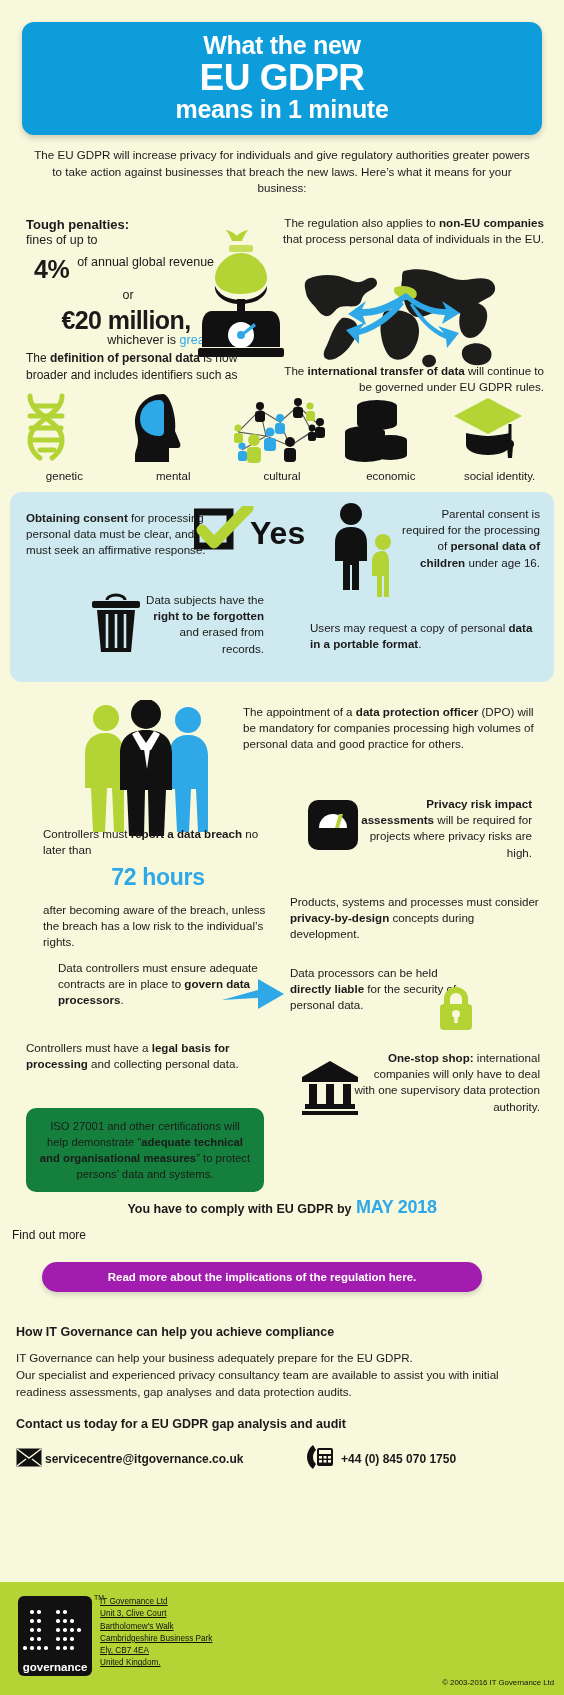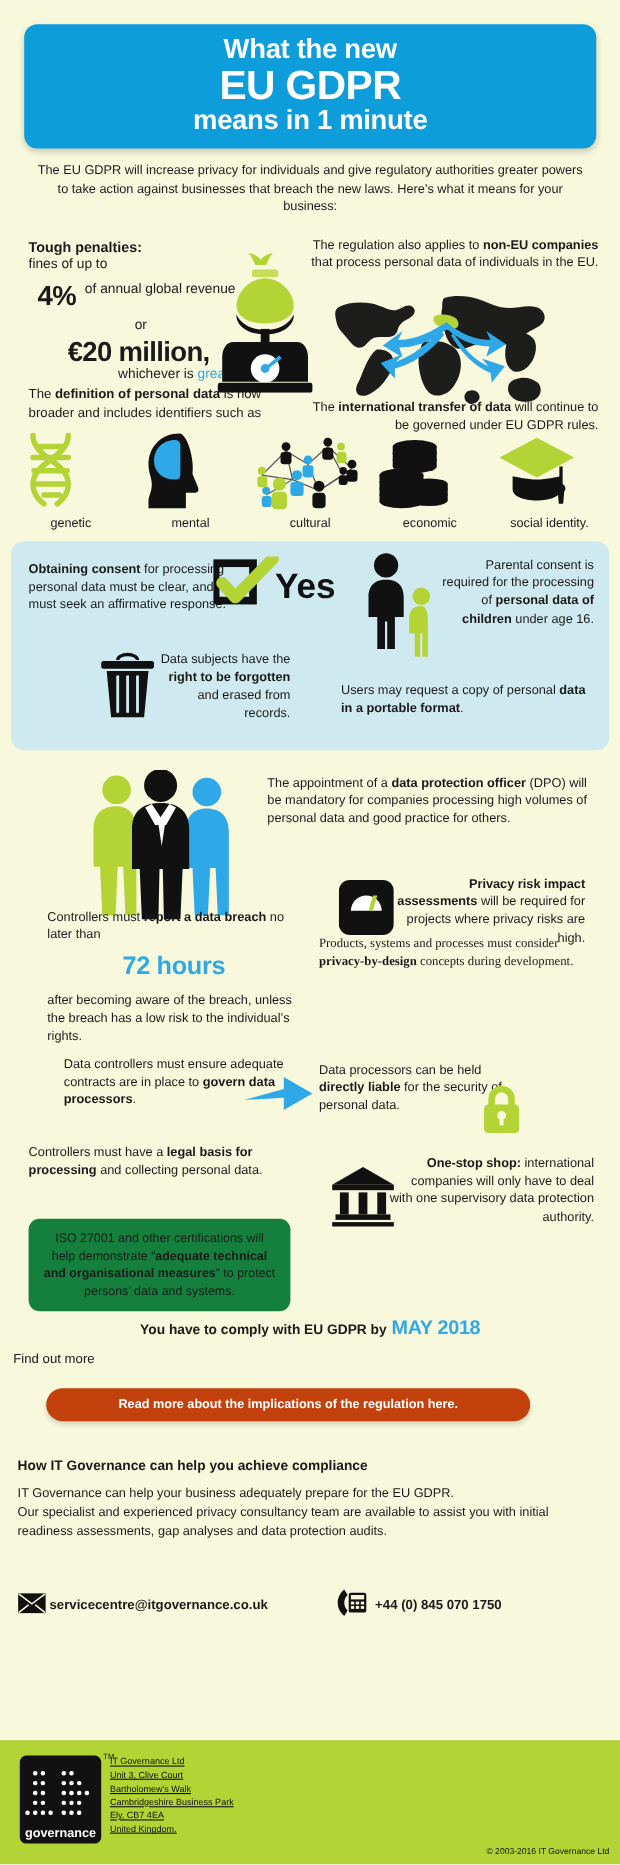--- a/index.html
+++ b/index.html
@@ -68,21 +68,21 @@
   .portable { position:absolute; left:300px; top:128px; width:230px; font-size:11.6px; line-height:1.4;}
 
   
   .trio-ico { position:absolute; left:78px; top:700px; }
   .dpo { position:absolute; left:243px; top:704px; width:296px; font-size:11.6px; line-height:1.4;}
   .scales-ico { position:absolute; left:308px; top:800px; }
   .pria { position:absolute; left:360px; top:796px; width:172px; text-align:right; font-size:11.6px; line-height:1.4;}
   .breach1 { position:absolute; left:43px; top:826px; width:220px; font-size:11.6px; line-height:1.4;}
   .hours { position:absolute; left:43px; top:864px; width:230px; text-align:center; font-size:23px; font-weight:bold; color:#2fa8e8; letter-spacing:-.3px;}
   .breach2 { position:absolute; left:43px; top:902px; width:225px; font-size:11.6px; line-height:1.4;}
-  .pbd { position:absolute; left:290px; top:850px; width:250px; font-size:11.6px; line-height:1.4;font-family:Liberation Serif, serif;}
+  .pbd { position:absolute; left:290px; top:894px; width:250px; font-size:11.6px; line-height:1.4;}
   .govern { position:absolute; left:58px; top:960px; width:205px; font-size:11.6px; line-height:1.4;}
   .arrow-ico { position:absolute; left:222px; top:978px; }
   .liable { position:absolute; left:290px; top:965px; width:170px; font-size:11.6px; line-height:1.4;}
   .lock-ico { position:absolute; left:437px; top:985px; }
   .legalbasis { position:absolute; left:26px; top:1040px; width:230px; font-size:11.6px; line-height:1.4;}
   .bank-ico { position:absolute; left:300px; top:1060px; }
   .onestop { position:absolute; left:350px; top:1050px; width:190px; text-align:right; font-size:11.6px; line-height:1.4;}
 
   .panel-iso {
     position:absolute; left:26px; top:1108px; width:238px; padding:10px 12px;
@@ -90,21 +90,21 @@
     font-size:11.3px; line-height:1.42;
   }
 
   
   .comply { position:absolute; left:0; top:1197px; width:564px; text-align:center; }
   .comply .a { font-size:12.5px; font-weight:bold; }
   .comply .d { font-size:18px; font-weight:bold; color:#2fa8e8; letter-spacing:-.3px;}
   .findout { position:absolute; left:12px; top:1228px; font-size:12px;}
   .btn {
     position:absolute; left:42px; top:1262px; width:440px; height:30px;
-    background:#c2410c; border-radius:15px; color:#fff;
+    background:#a21caf; border-radius:15px; color:#fff;
     font-size:11.5px; font-weight:bold; text-align:center; line-height:30px;
     box-shadow:0 3px 5px rgba(0,0,0,.15); cursor:pointer;
   }
 
   
   .f-h1 { position:absolute; left:16px; top:1325px; font-size:12.5px; font-weight:bold;}
   .f-p { position:absolute; left:16px; top:1350px; width:530px; font-size:11.6px; line-height:1.45;}
   .f-h2 { position:absolute; left:16px; top:1417px; font-size:12.5px; font-weight:bold;}
   .mail-ico { position:absolute; left:16px; top:1448px; }
   .mail-txt { position:absolute; left:45px; top:1452px; font-size:12px; font-weight:bold;}
@@ -411,20 +411,21 @@
   <div class="comply">
     <span class="a">You have to comply with EU GDPR by</span>
     <span class="d">MAY 2018</span>
   </div>
   <div class="findout">Find out more</div>
   <div class="btn">Read more about the implications of the regulation here.</div>
 
   <div class="f-h1">How IT Governance can help you achieve compliance</div>
   <div class="f-p" style="white-space:pre-line;">IT Governance can help your business adequately prepare for the EU GDPR.
 Our specialist and experienced privacy consultancy team are available to assist you with initial readiness assessments, gap analyses and data protection audits.</div>
+  <div class="f-h2">Contact us today for a EU GDPR gap analysis and audit</div>
 
   <div class="mail-ico">
     <svg width="26" height="19" viewBox="0 0 26 19">
       <rect x="0.5" y="0.5" width="25" height="18" fill="#111"></rect>
       <path d="M1 1l12 9 12-9M1 18l9-7M25 18l-9-7" stroke="#f7f8dc" stroke-width="1.4" fill="none"></path>
     </svg>
   </div>
   <div class="mail-txt">servicecentre@itgovernance.co.uk</div>
 
   <div class="phone-ico">

